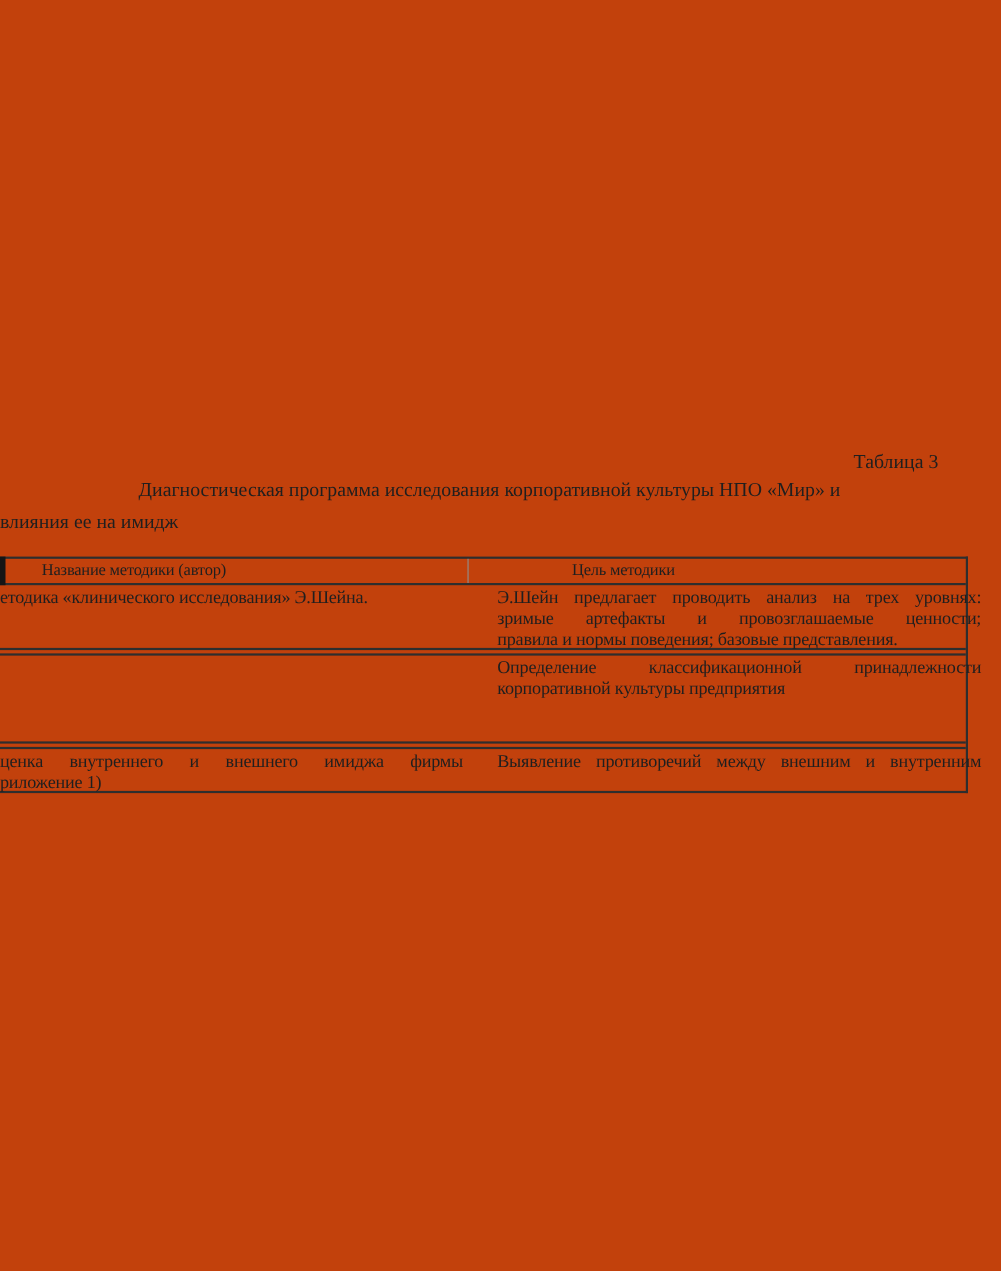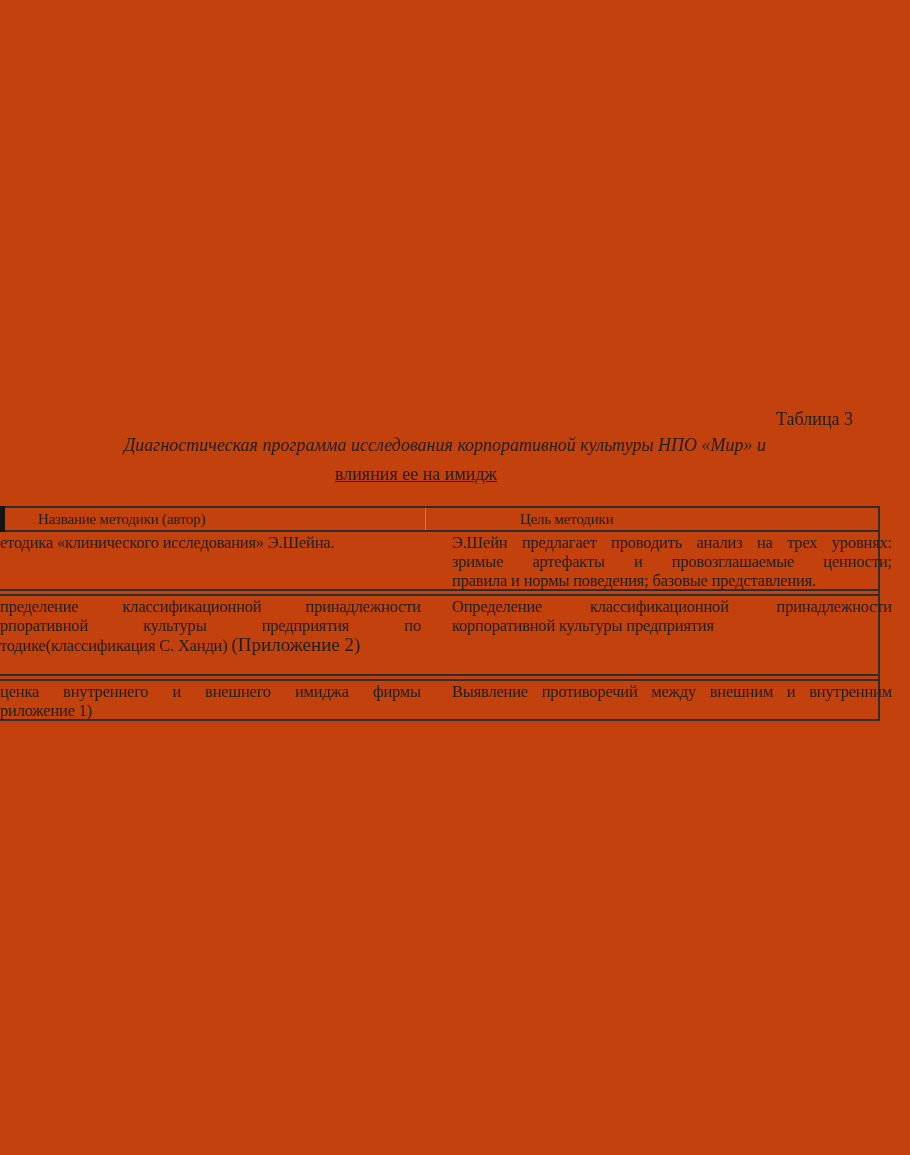--- a/index.html
+++ b/index.html
@@ -7,25 +7,25 @@
   .page {
     position:relative; width:910px; height:1155px; background:#c2410c;
     overflow:hidden; font-family:"Liberation Serif", serif; color:var(--ink);
   }
   .caption {
     position:absolute; top:409px; left:0; width:853px;
     text-align:right; font-size:18px; line-height:20px;
   }
   .title-l1 {
     position:absolute; top:434px; left:0; width:890px;
-    text-align:center; font-size:18px; line-height:22px;font-style:italic;
+    text-align:center; font-size:18px; line-height:22px;
   }
   .title-l2 {
     position:absolute; top:463px; left:0; width:832px;
-    text-align:center; font-size:18px; line-height:22px;text-decoration:underline;
+    font-size:18px; line-height:22px;
   }
   .dtable {
     position:absolute; left:0; top:506px; width:878px;
     border-top:2px solid var(--b); border-right:2px solid var(--b);
     border-bottom:2px solid var(--b);
     font-size:16.5px; letter-spacing:-0.2px;
   }
   .thead { position:relative; height:22px; border-bottom:2px solid var(--b); font-size:15px; }
   .thead .h1 { position:absolute; left:38px; top:3px; }
   .thead .h2 { position:absolute; left:520px; top:3px; }
@@ -62,25 +62,20 @@
           <div class="cell c1">
             <div class="line">етодика «клинического исследования» Э.Шейна.</div>
           </div>
           <div class="cell c2">
             <div class="line j">Э.Шейн предлагает проводить анализ на трех уровнях:</div>
             <div class="line j">зримые артефакты и провозглашаемые ценности;</div>
             <div class="line">правила и нормы поведения; базовые представления.</div>
           </div>
         </div>
         <div class="trow r1">
-          <div class="cell c1">
-            <div class="line j">пределение классификационной принадлежности</div>
-            <div class="line j">рпоративной культуры предприятия по</div>
-            <div class="line"><span>тодике(классификация С. Ханди) </span><span class="big">(Приложение 2)</span></div>
-          </div>
           <div class="cell c2">
             <div class="line j">Определение классификационной принадлежности</div>
             <div class="line">корпоративной культуры предприятия</div>
           </div>
         </div>
         <div class="trow r2">
           <div class="cell c1">
             <div class="line j">ценка внутреннего и внешнего имиджа фирмы</div>
             <div class="line">риложение 1)</div>
           </div>

